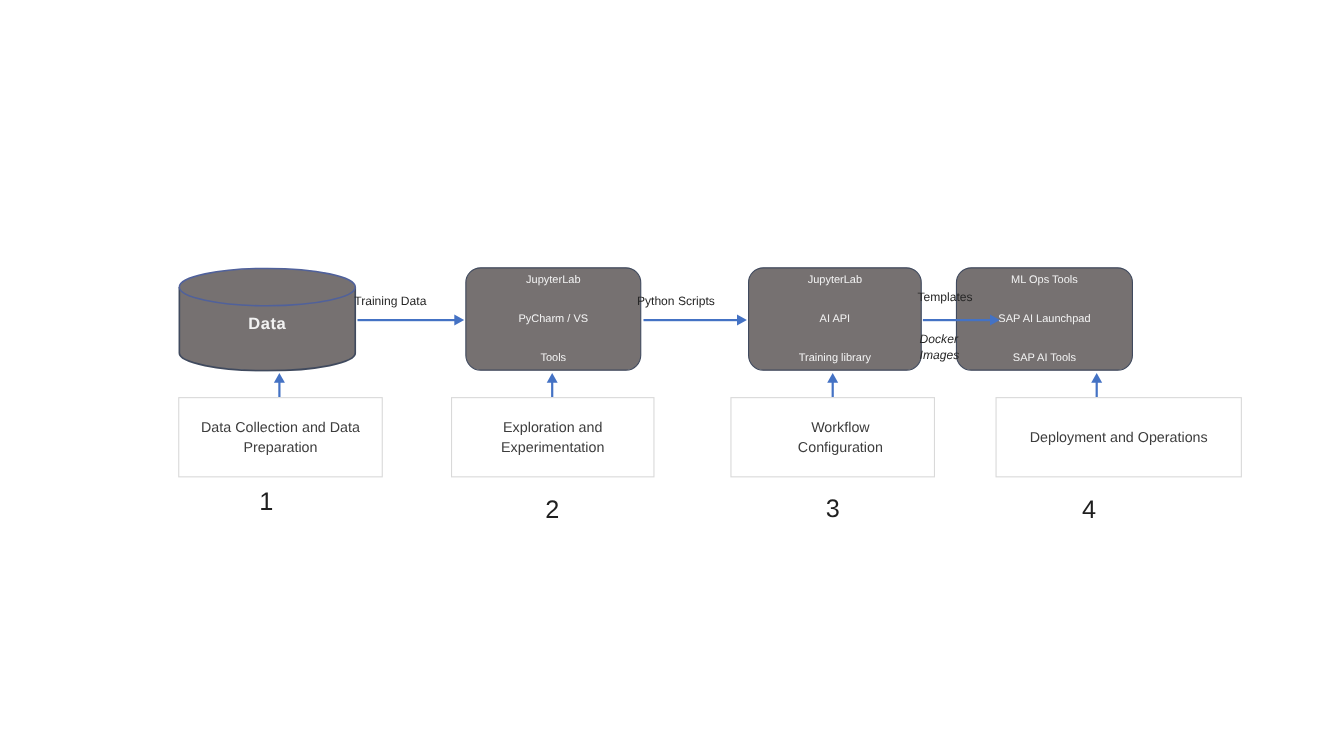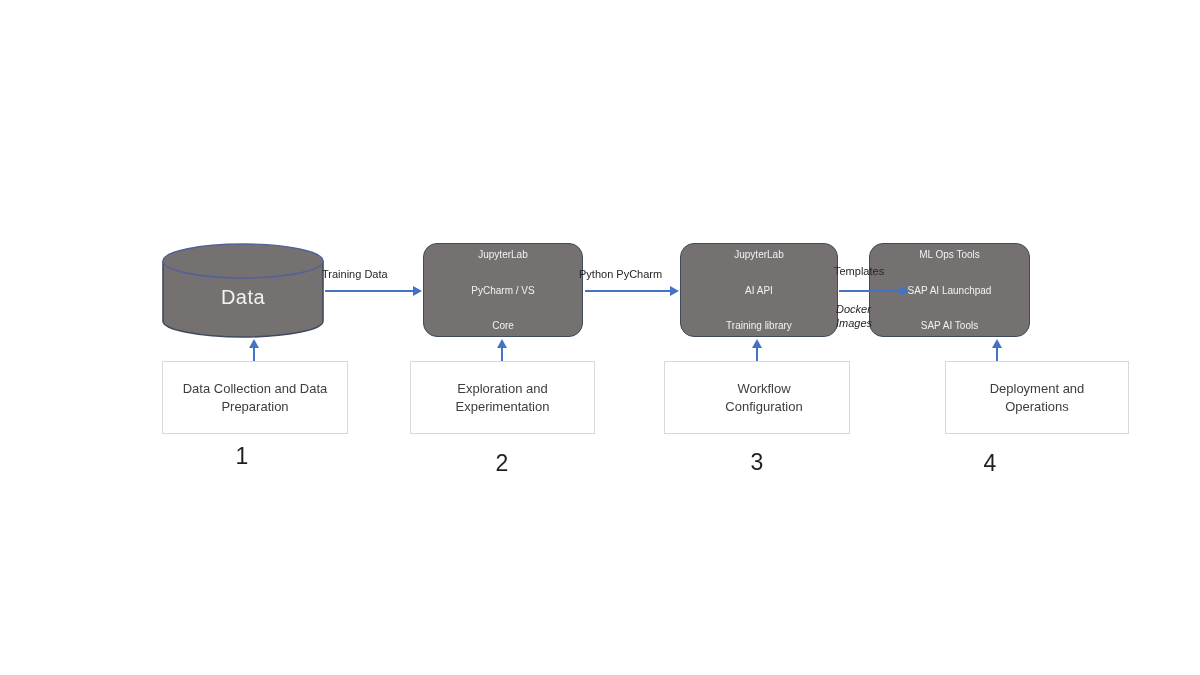--- a/index.html
+++ b/index.html
@@ -23,21 +23,21 @@
     border:1.6px solid var(--node-border);border-radius:14px;
     color:var(--text-light);display:flex;flex-direction:column;
     align-items:center;justify-content:space-between;text-align:center;
     font-size:10px;line-height:21px;
   }
   
   .cylinder{position:absolute;}
   .cylinder svg{display:block;}
   .cyl-label{
     position:absolute;left:0;right:0;top:44px;text-align:center;
-    color:var(--text-light);font-size:20px;letter-spacing:.5px;
+    color:var(--text-light);font-size:15px;letter-spacing:.5px;font-weight:bold;
   }
   
   .activity-box{
     position:absolute;background:#ffffff;border:1px solid var(--activity-border);
     display:flex;align-items:center;justify-content:center;text-align:center;
     font-size:13px;line-height:18px;color:#3d3d3d;padding:0 18px;
   }
   
   .step-number{
     position:absolute;font-size:23px;color:#1f1f1f;text-align:center;width:40px;
@@ -66,21 +66,21 @@
     <svg width="162" height="96" viewBox="0 0 162 96">
       <path d="M1,19 v60 a80,16 0 0 0 160,0 v-60" style="fill:var(--node-fill);stroke:var(--node-border);stroke-width:1.6"></path>
       <ellipse cx="81" cy="19" rx="80" ry="17" style="fill:var(--node-fill);stroke:var(--cyl-top-stroke);stroke-width:1.4"></ellipse>
     </svg>
     <div class="cyl-label">Data</div>
   </div>
 
   <div class="tool-box" style="left:423px;top:243px;width:160px;height:94px;">
     <div>JupyterLab</div>
     <div>PyCharm / VS</div>
-    <div>Core</div>
+    <div>Tools</div>
   </div>
 
   <div class="tool-box" style="left:680px;top:243px;width:158px;height:94px;">
     <div>JupyterLab</div>
     <div>AI API</div>
     <div>Training library</div>
   </div>
 
   <div class="tool-box" style="left:869px;top:243px;width:161px;height:94px;">
     <div>ML Ops Tools</div>
@@ -95,21 +95,21 @@
   <div class="h-arrow" style="left:585px;top:285px;width:94px;">
     <div class="line"></div>
     <div class="head"></div>
   </div>
   <div class="h-arrow" style="left:839px;top:285px;width:70px;">
     <div class="line"></div>
     <div class="head"></div>
   </div>
 
   <div class="edge-label" style="left:322px;top:267px;width:100px;">Training Data</div>
-  <div class="edge-label" style="left:579px;top:267px;width:102px;">Python PyCharm</div>
+  <div class="edge-label" style="left:579px;top:267px;width:102px;">Python Scripts</div>
   <div class="edge-label" style="left:834px;top:264px;width:78px;">Templates</div>
   <div class="edge-label" style="left:836px;top:302px;width:72px;font-style:italic;">
     <div>Docker</div>
     <div>Images</div>
   </div>
 
   <div class="v-arrow" style="left:248px;top:339px;height:22px;">
     <div class="head"></div>
     <div class="line"></div>
   </div>
@@ -122,20 +122,20 @@
     <div class="line"></div>
   </div>
   <div class="v-arrow" style="left:991px;top:339px;height:22px;">
     <div class="head"></div>
     <div class="line"></div>
   </div>
 
   <div class="activity-box" style="left:162px;top:361px;width:186px;height:73px;">Data Collection and Data Preparation</div>
   <div class="activity-box" style="left:410px;top:361px;width:185px;height:73px;">Exploration and Experimentation</div>
   <div class="activity-box" style="left:664px;top:361px;width:186px;height:73px;padding-left:32px;">Workflow Configuration</div>
-  <div class="activity-box" style="left:905px;top:361px;width:184px;height:73px;margin-left:40px;">Deployment and Operations</div>
+  <div class="activity-box" style="left:905px;top:361px;width:224px;height:73px;">Deployment and Operations</div>
 
   <div class="step-number" style="left:222px;top:443px;">1</div>
   <div class="step-number" style="left:482px;top:450px;">2</div>
   <div class="step-number" style="left:737px;top:449px;">3</div>
   <div class="step-number" style="left:970px;top:450px;">4</div>
 
 </div>
 
 </body></html>

